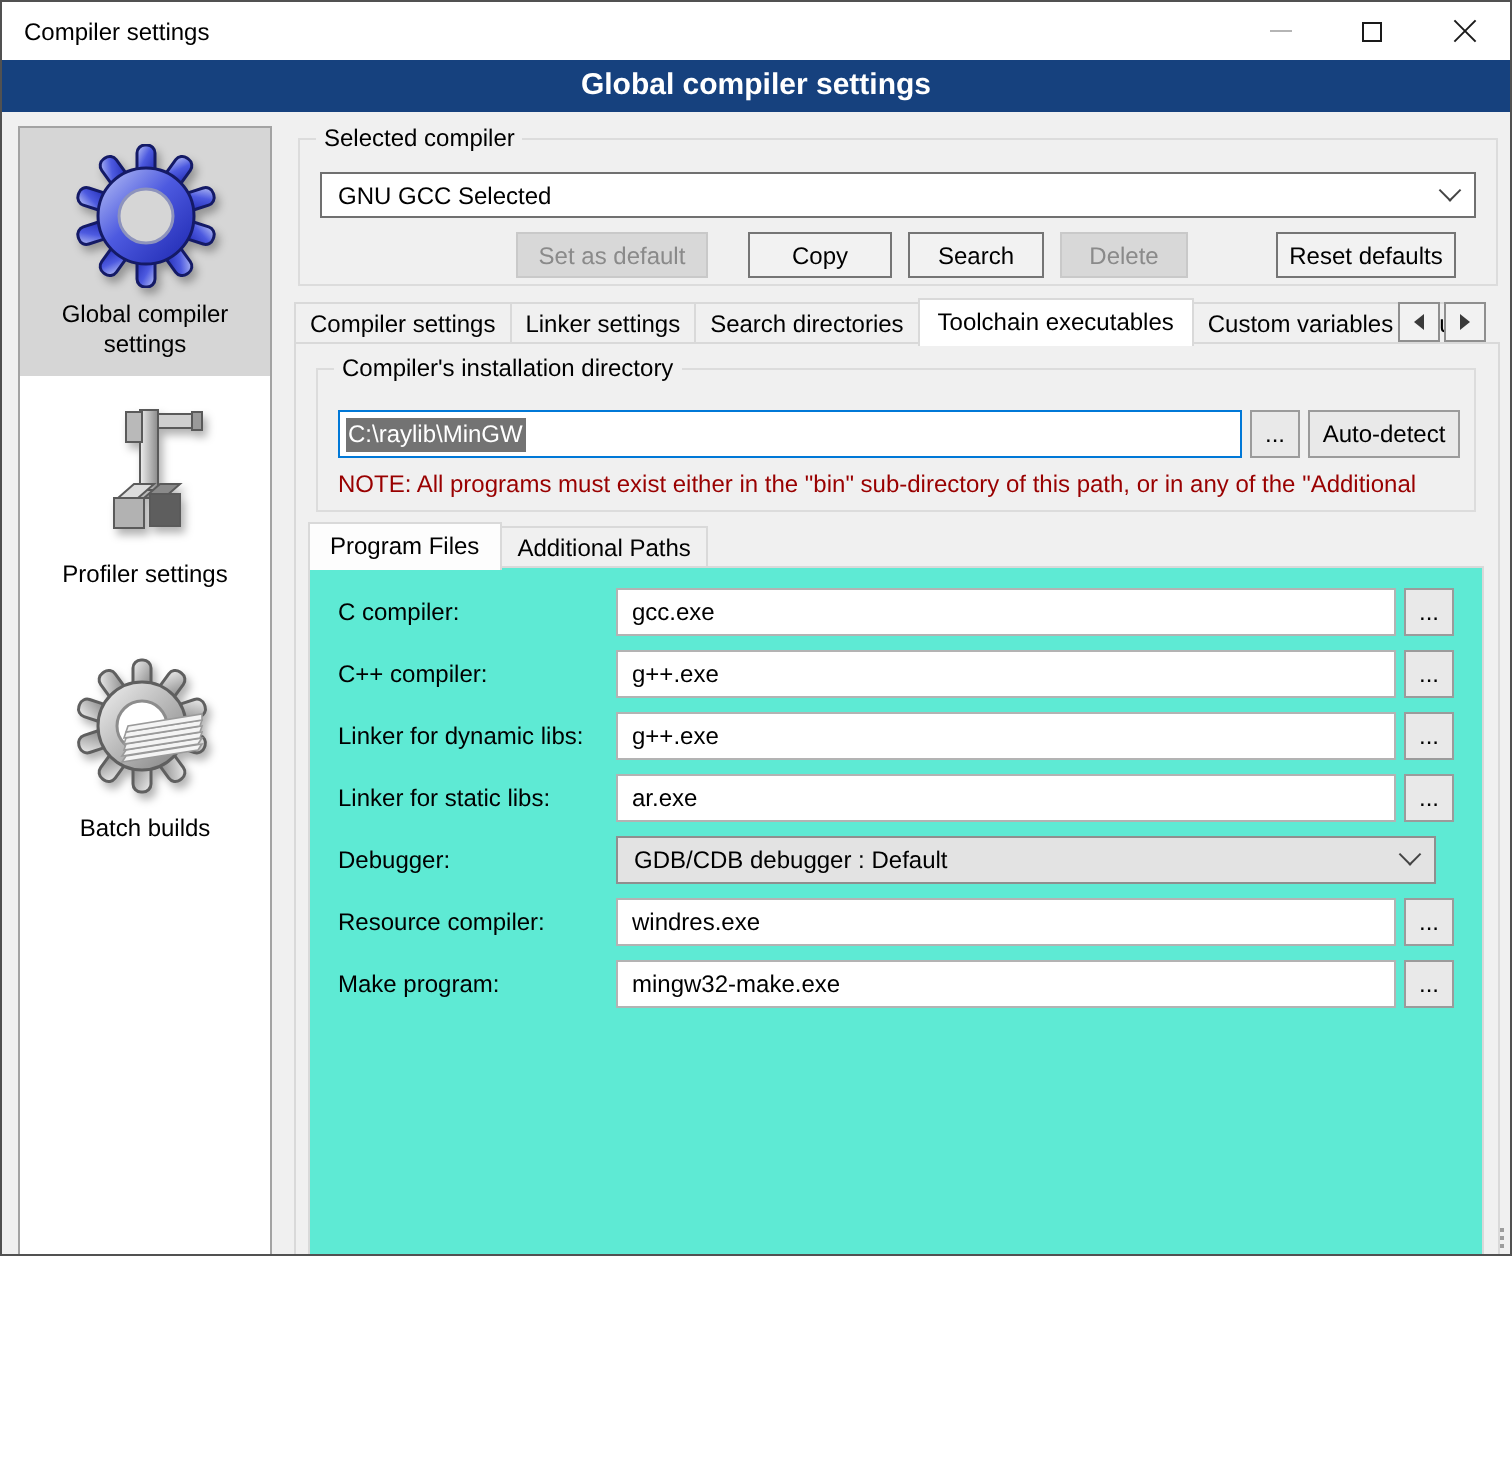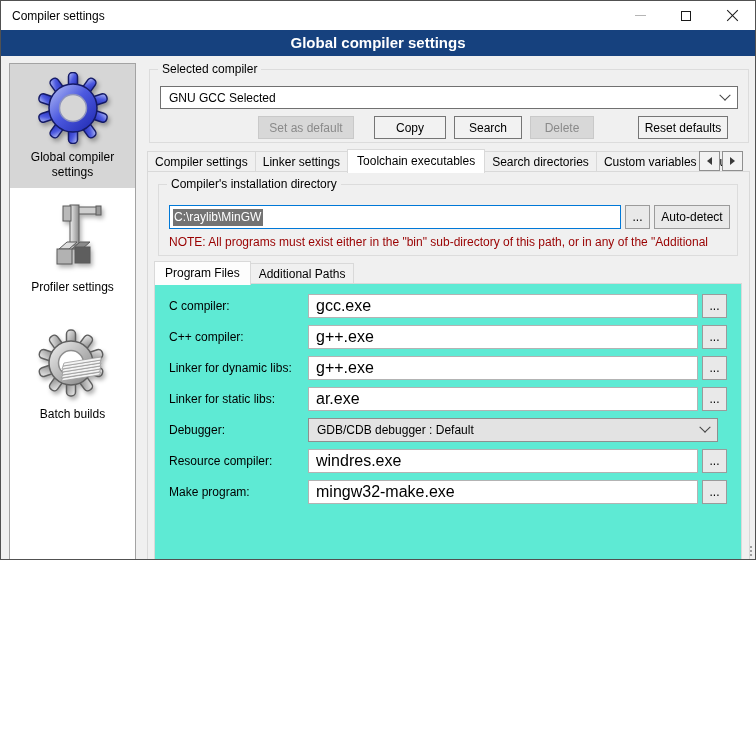--- a/index.html
+++ b/index.html
@@ -1,19 +1,19 @@
 <!DOCTYPE html>
 <html><head>
 <meta charset="utf-8">
 <style>
   * { margin:0; padding:0; box-sizing:border-box; }
   html,body { width:756px; height:740px; }
   body { font-family:"Liberation Sans", sans-serif; font-size:12px; color:#000; background:#fff; }
 
-  .window { position:relative; width:756px; height:560px; background:#f0f0f0;
+  .window { position:relative; width:756px; height:628px; background:#f0f0f0;
             border:1px solid #515151; overflow:hidden; }
 
   
   .titlebar { height:29px; background:#fff; display:flex; align-items:center; }
   .titlebar-title { padding-left:11px; font-size:12px; color:#000; }
   .titlebar-buttons { margin-left:auto; display:flex; height:100%; }
   .tb-btn { width:46px; height:100%; display:flex; align-items:center; justify-content:center; }
   .min-glyph { width:11px; height:1px; background:#b5b5b5; }
   .max-glyph { width:10px; height:10px; border:1px solid #1a1a1a; background:#fff; }
   .close-glyph { position:relative; width:13px; height:13px; }
@@ -103,21 +103,21 @@
   .subtab { height:21px; line-height:20px; padding:0 8px; background:#f0f0f0;
             border:1px solid #d9d9d9; border-bottom:none; margin-right:-1px; cursor:default; }
   .subtab.active { height:24px; line-height:23px; background:#fdfdfd; position:relative; z-index:3;
                    margin-bottom:-1px; padding:0 10px; }
   .sub-page { position:absolute; left:6px; top:111px; right:7px; height:391px;
               background:#5eead4; border:1px solid #d9d9d9; z-index:2; padding:10px 14px 0; }
 
   .tool-row { display:flex; align-items:center; height:24px; margin-bottom:7px; }
   .tool-label { width:139px; flex:none; }
   .tool-input { flex:1; height:24px; background:#fff; border:1px solid #b3b3b3;
-                font-family:"Liberation Sans",sans-serif; font-size:16px; padding:0 0 0 7px; color:#000; }
+                font-family:"Liberation Sans",sans-serif; font-size:12px; padding:0 0 0 7px; color:#000; }
   .tool-browse { flex:none; width:25px; height:24px; margin-left:4px; background:#e9e9e9;
                  border:1px solid #9b9b9b; display:flex; align-items:center; justify-content:center; }
   .tool-combo { flex:1; height:24px; margin-right:9px; background:#e3e3e3; border:1px solid #8f8f8f;
                 display:flex; align-items:center; padding:0 8px; }
 
   
   .footer-sep { position:absolute; left:9px; right:9px; top:641px; height:2px;
                 border-top:1px solid #cfcfcf; border-bottom:1px solid #ffffff; }
   .b-ok     { position:absolute; top:654px; right:104px; width:66px; }
   .b-cancel { position:absolute; top:654px; right:18px;  width:66px; }
@@ -253,22 +253,22 @@
           <div class="btn b-copy">Copy</div>
           <div class="btn b-rename">Search</div>
           <div class="btn disabled b-delete">Delete</div>
           <div class="btn b-reset">Reset defaults</div>
         </div>
       </div>
 
       <div class="tabs-row">
         <div class="tab">Compiler settings</div>
         <div class="tab">Linker settings</div>
+        <div class="tab">Search directories</div>
         <div class="tab active">Toolchain executables</div>
-        <div class="tab">Search directories</div>
         <div class="tab">Custom variables</div>
         <div class="tab clipped">Build</div>
         <div class="tab-arrows">
           <div class="arrow-btn">
               <span class="tri-l"></span>
             </div>
           <div class="arrow-btn">
               <span class="tri-r"></span>
             </div>
         </div>

